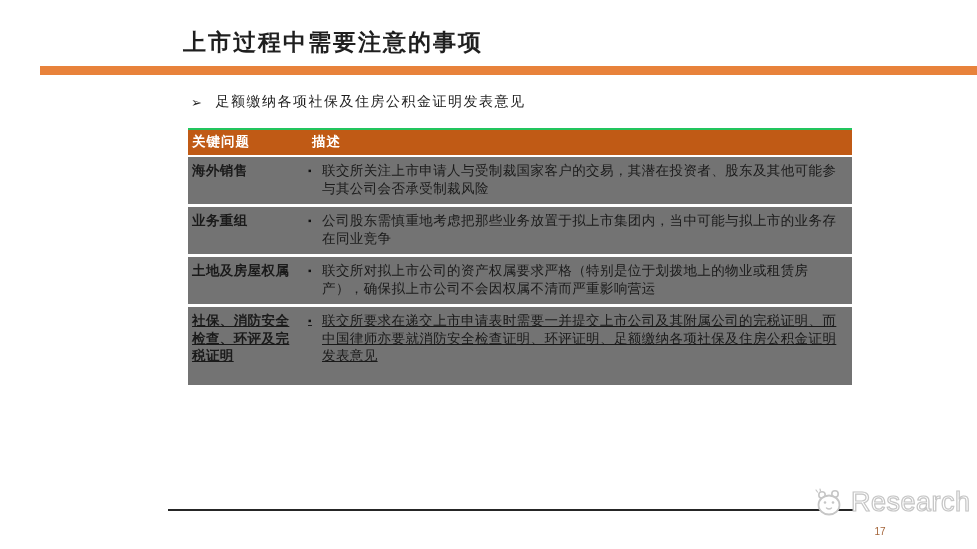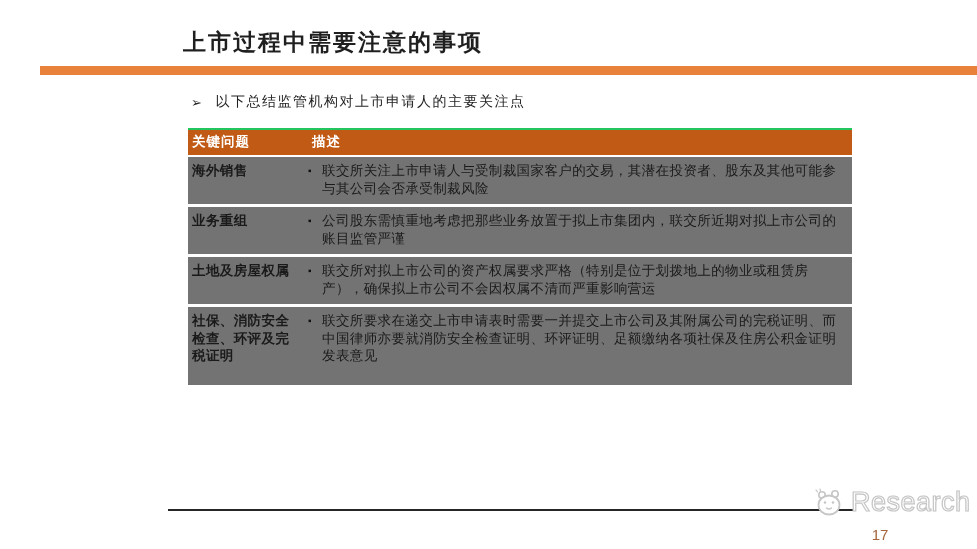--- a/index.html
+++ b/index.html
@@ -46,21 +46,21 @@
     vertical-align:middle;letter-spacing:1px;
   }
   table.issues td{
     background:#737373;vertical-align:top;
     padding:5px 0 7px 0;line-height:17.5px;
     border-bottom:3px solid #ffffff;
   }
   table.issues td.issue{
     font-weight:bold;padding-left:4px;padding-right:6px;color:#1a1a1a;
   }
-  table.issues tr.pad-b td{padding-bottom:20px;}
+  table.issues tr.pad-b td{padding-bottom:20px;text-decoration:underline;}
   table.issues tr.last td{height:38px;border-bottom:none;}
   .desc-wrap{display:flex;padding-right:8px;}
   .desc-wrap .bullet{
     flex:0 0 14px;font-size:10px;line-height:17.5px;color:#111;
   }
   .desc-wrap .desc-text{flex:1;color:#1a1a1a;}
   .footer-line{
     position:absolute;left:128px;top:509px;width:686px;height:1.5px;
     background:#262626;
   }
@@ -69,35 +69,35 @@
     display:flex;align-items:center;gap:5px;
   }
   .logo .logo-text{
     font-size:27px;color:#ffffff;
     -webkit-text-stroke:1.2px #c6c6c6;
     text-shadow:0 0 1px #cccccc;
     letter-spacing:0.5px;
   }
   .page-number{
     position:absolute;left:828px;top:526px;width:24px;
-    font-size:15px;color:#a4653a;text-align:center;
+    font-size:10px;color:#a4653a;text-align:center;
   }
 </style>
 </head>
 <body>
 
 <div class="slide">
 
   <h1 class="title">上市过程中需要注意的事项</h1>
 
   <div class="accent-bar"></div>
 
   <div class="intro">
     <span class="arrow">➢</span>
-    <span>以下总结监管机构对上市申请人的主要关注点</span>
+    <span>足额缴纳各项社保及住房公积金证明发表意见</span>
   </div>
 
   <table class="issues">
     <colgroup>
         <col class="c1">
         <col class="c2">
       </colgroup>
     <thead>
       <tr>
         <th>关键问题</th>
@@ -112,21 +112,21 @@
           <span class="bullet">▪</span>
           <span class="desc-text">联交所关注上市申请人与受制裁国家客户的交易，其潜在投资者、股东及其他可能参与其公司会否承受制裁风险</span>
         </div>
           </td>
       </tr>
       <tr>
         <td class="issue">业务重组</td>
         <td>
             <div class="desc-wrap">
           <span class="bullet">▪</span>
-          <span class="desc-text">公司股东需慎重地考虑把那些业务放置于拟上市集团内，联交所近期对拟上市公司的账目监管严谨</span>
+          <span class="desc-text">公司股东需慎重地考虑把那些业务放置于拟上市集团内，当中可能与拟上市的业务存在同业竞争</span>
         </div>
           </td>
       </tr>
       <tr>
         <td class="issue">土地及房屋权属</td>
         <td>
             <div class="desc-wrap">
           <span class="bullet">▪</span>
           <span class="desc-text">联交所对拟上市公司的资产权属要求严格（特别是位于划拨地上的物业或租赁房产），确保拟上市公司不会因权属不清而严重影响营运</span>
         </div>

